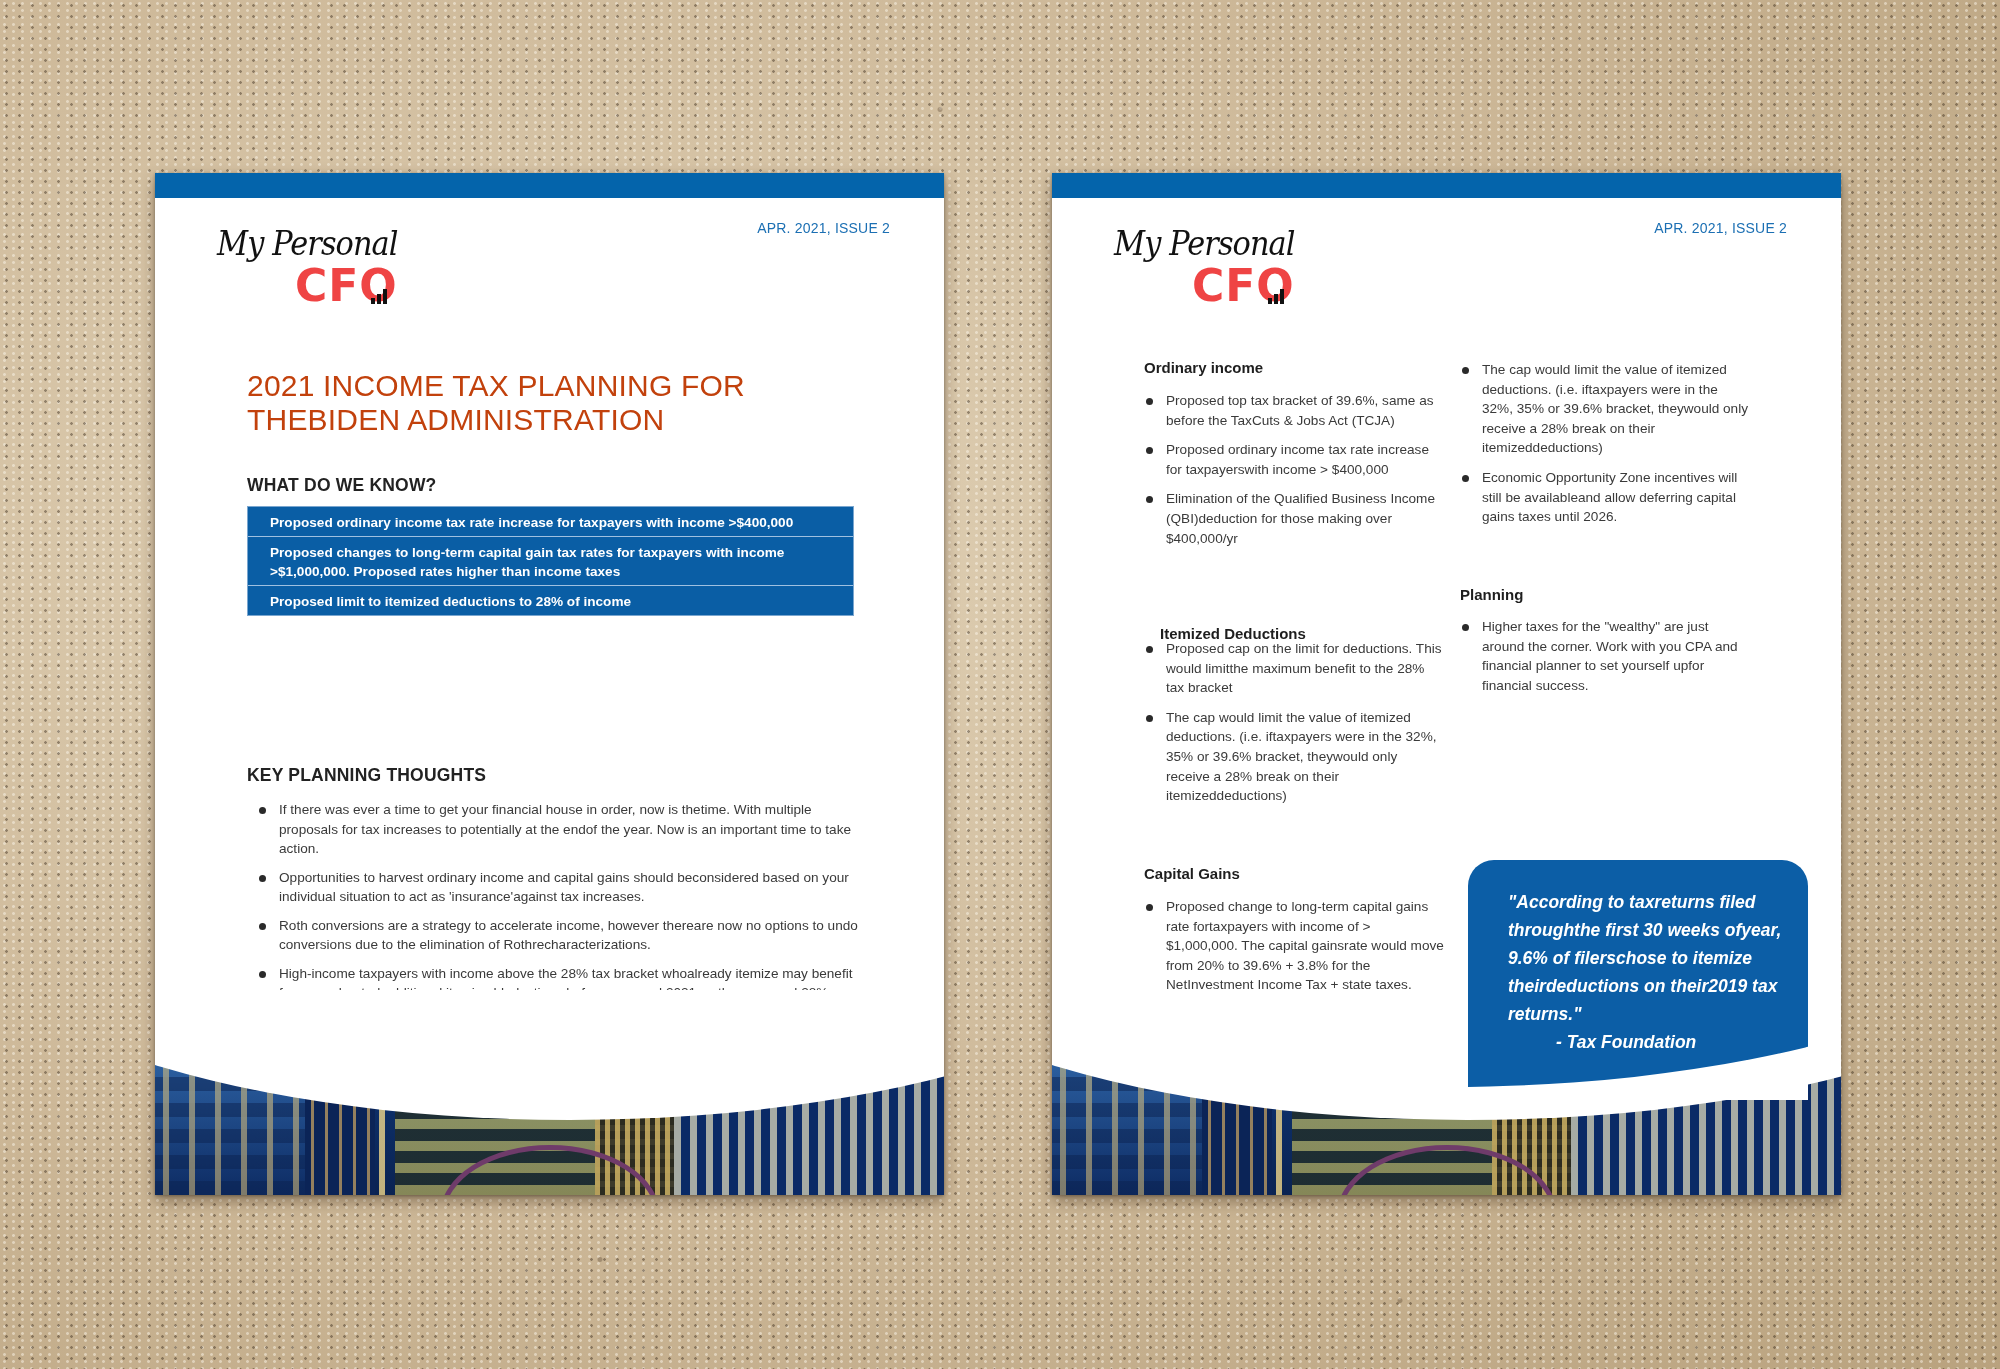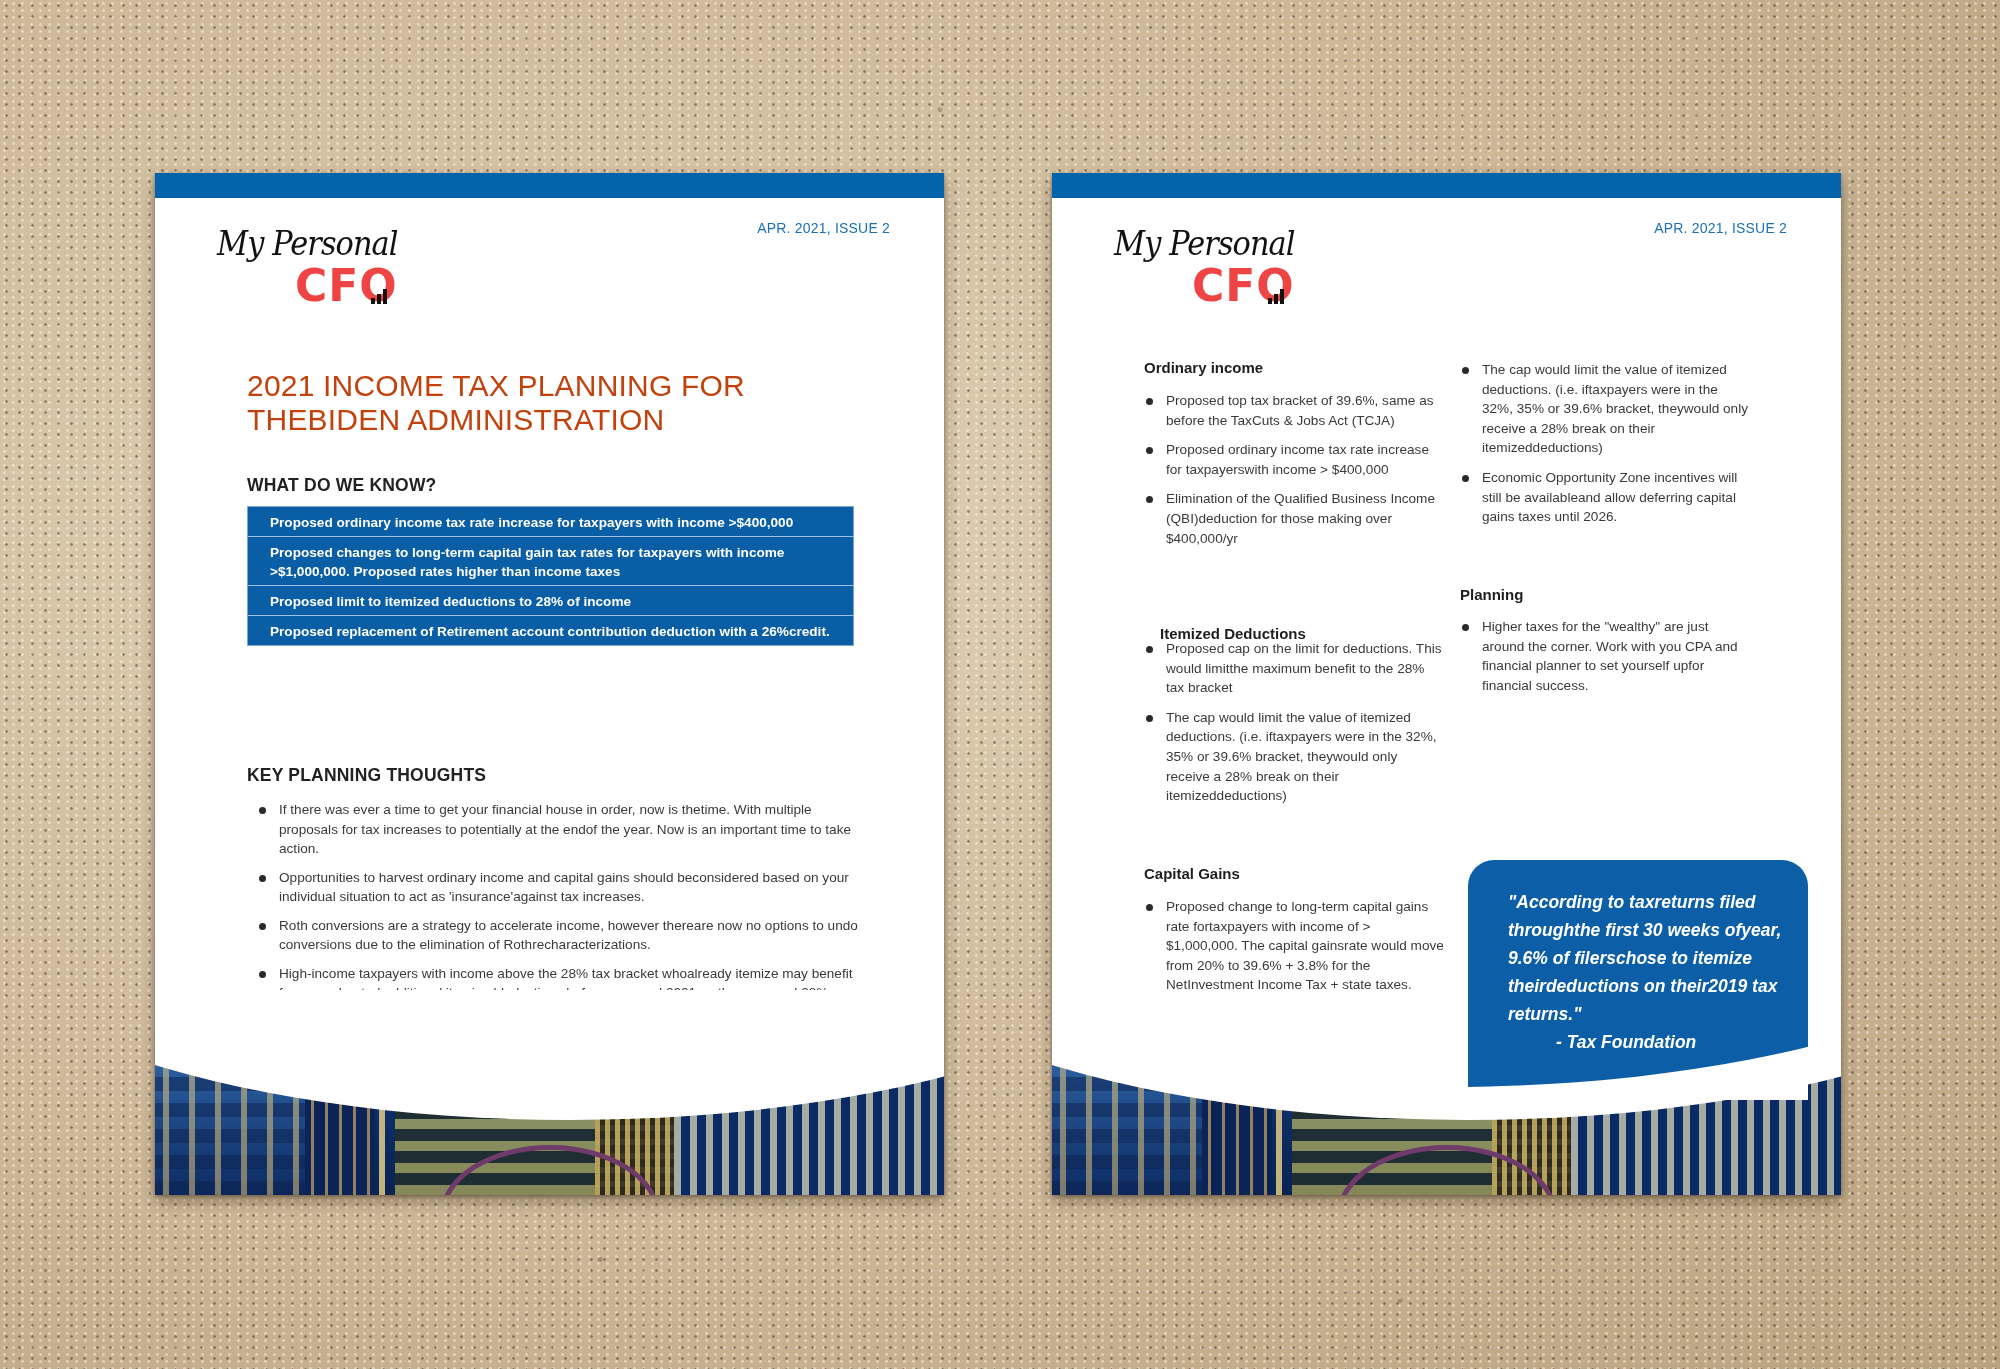--- a/index.html
+++ b/index.html
@@ -153,21 +153,20 @@
     <div>2021 INCOME TAX PLANNING FOR</div>
     <div>THEBIDEN ADMINISTRATION</div>
   </div>
 
   <div class="h2" style="top:302px;">WHAT DO WE KNOW?</div>
 
   <div class="know-table">
     <div class="know-row">Proposed ordinary income tax rate increase for taxpayers with income &gt;$400,000</div>
     <div class="know-row">Proposed changes to long-term capital gain tax rates for taxpayers with income &gt;$1,000,000. Proposed rates higher than income taxes</div>
     <div class="know-row">Proposed limit to itemized deductions to 28% of income</div>
-    <div class="know-row">Proposed replacement of Retirement account contribution deduction with a 26%credit.</div>
   </div>
 
   <div class="h2" style="top:592px;">KEY PLANNING THOUGHTS</div>
 
   <ul class="bullets">
     <li>If there was ever a time to get your financial house in order, now is thetime. With multiple proposals for tax increases to potentially at the endof the year. Now is an important time to take action.</li>
     <li>Opportunities to harvest ordinary income and capital gains should beconsidered based on your individual situation to act as 'insurance'against tax increases.</li>
     <li>Roth conversions are a strategy to accelerate income, however thereare now no options to undo conversions due to the elimination of Rothrecharacterizations.</li>
     <li>High-income taxpayers with income above the 28% tax bracket whoalready itemize may benefit from accelerated additional itemizeddeductions before year-end 2021 as the proposed 28% cap would limitfuture itemized deductions.</li>
   </ul>

